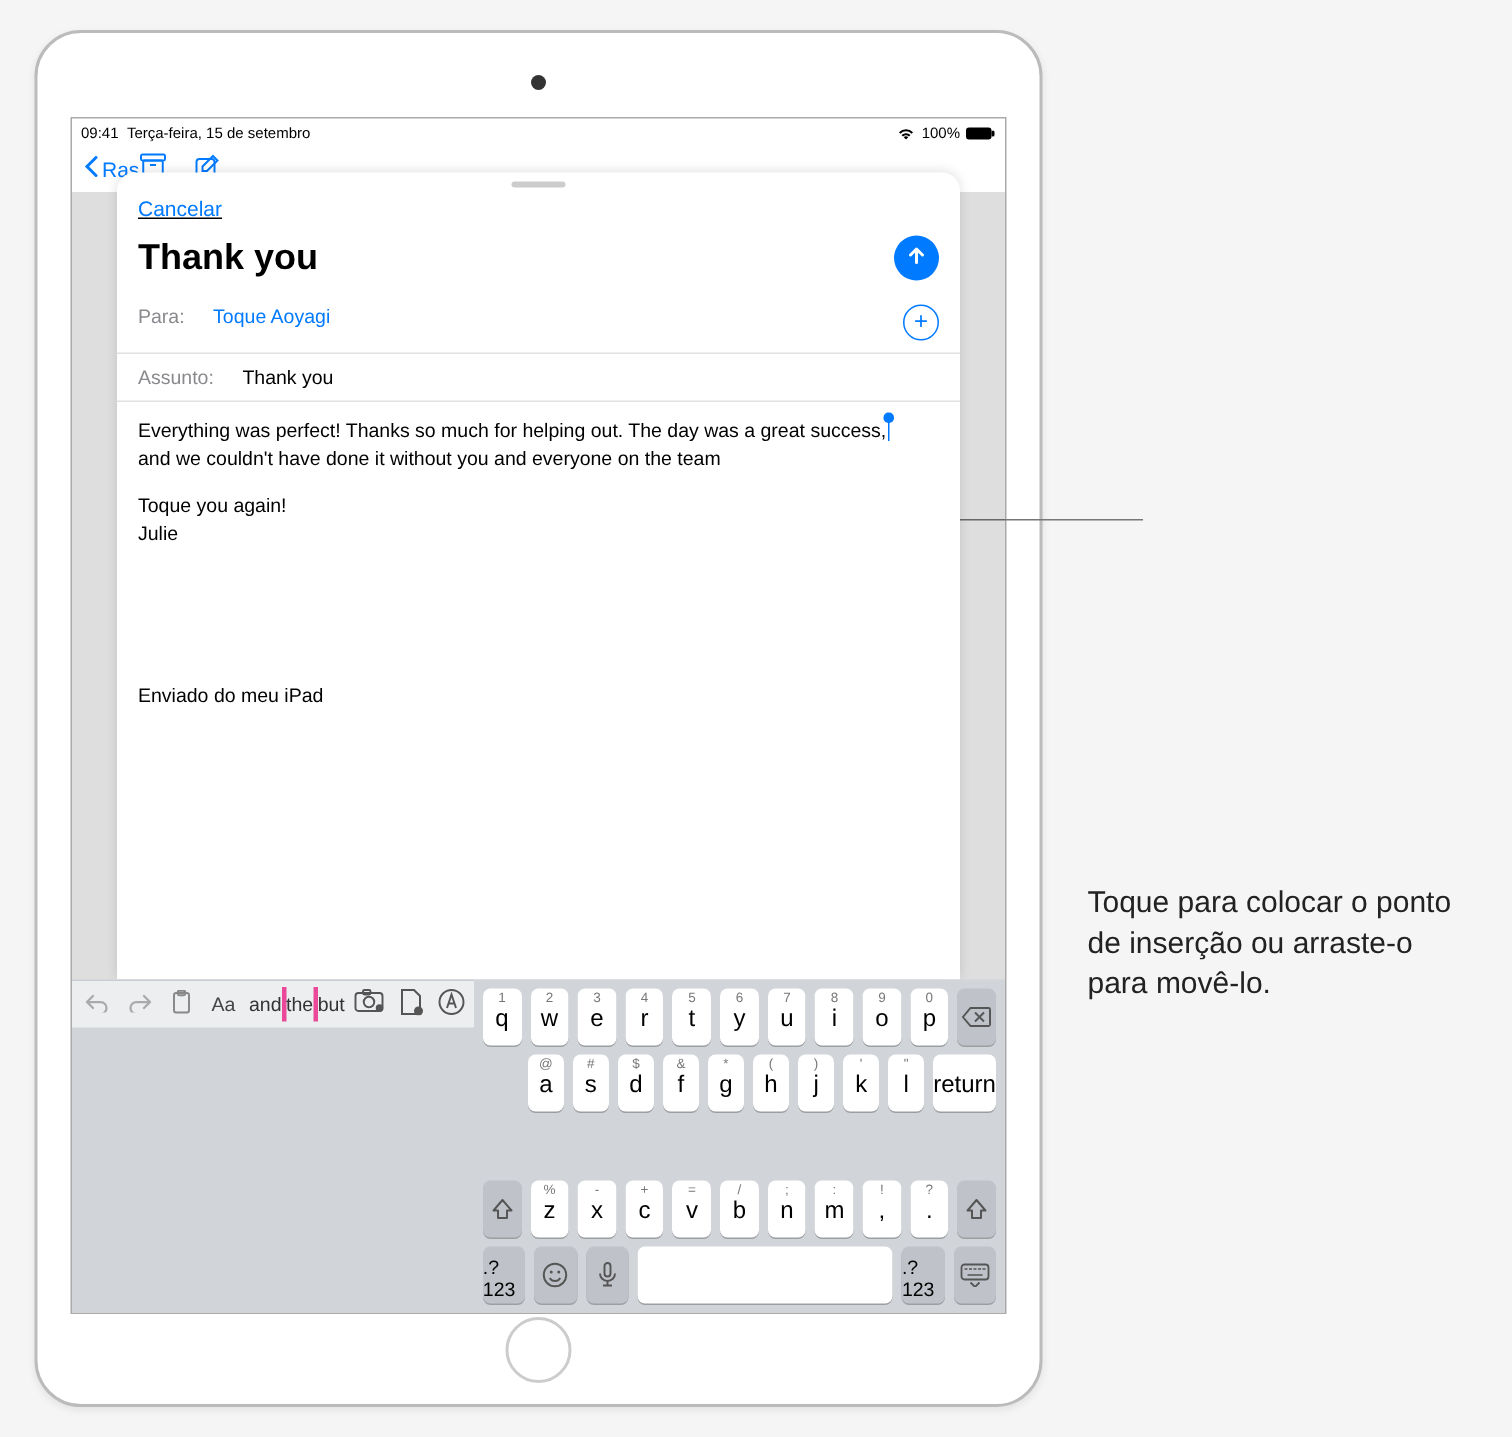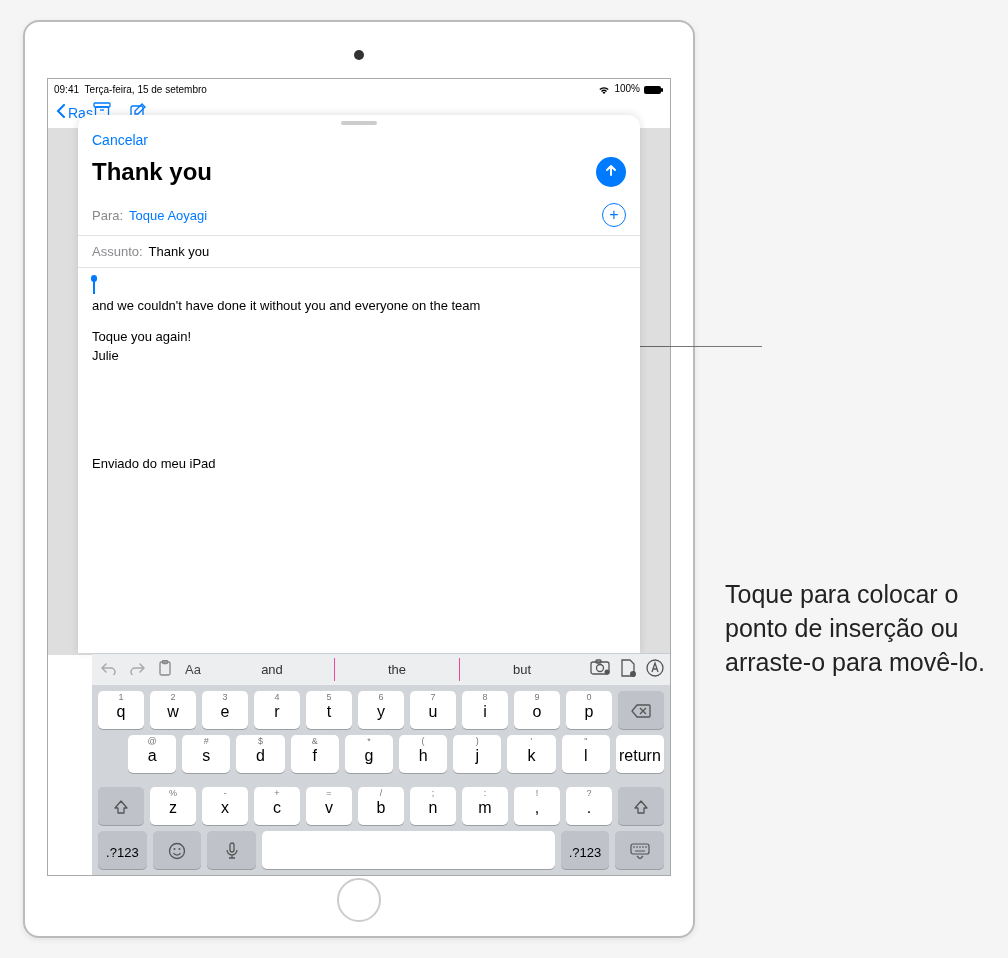--- a/index.html
+++ b/index.html
@@ -13,21 +13,21 @@
   }
   .wrapper {
     display: flex;
     align-items: center;
     gap: 30px;
   }
   .ipad {
     width: 672px;
     height: 918px;
     background: #fff;
-    border-radius: 16px;
+    border-radius: 31px;
     border: 2px solid #bbb;
     position: relative;
     padding: 56px 22px 60px 22px;
     box-shadow: inset 0 0 0 4px #fff, 0 2px 6px rgba(0,0,0,0.08);
   }
   .camera {
     position: absolute;
     top: 28px;
     left: 50%;
     transform: translateX(-50%);
@@ -104,39 +104,40 @@
     overflow: hidden;
   }
   .grabber {
     width: 36px; height: 4px;
     background: #ccc;
     border-radius: 2px;
     margin: 6px auto 0 auto;
   }
   .compose-header {
     padding: 6px 14px 4px 14px;
+    text-decoration: underline;
   }
   .cancel-link { color:#007aff; font-size:14px; }
   .compose-title-row {
     display:flex; justify-content:space-between; align-items:center;
     padding: 4px 14px 8px 14px;
   }
   .compose-title { font-size: 24px; font-weight: 700; color:#000; }
   .send-btn {
     width: 30px; height:30px; border-radius:50%;
     background:#007aff; display:flex; align-items:center; justify-content:center;
     color:#fff;
   }
   .field-row {
-    display:flex; align-items:center;
+    display:flex; 
     padding: 8px 14px;
     border-bottom: 1px solid #e2e2e2;
     font-size: 13px;
     color:#8a8a8e;
-    gap:6px;
+    gap:19px;
   }
   .field-row .value { color:#007aff; }
   .field-row .value-black { color:#000; }
   .field-row .spacer { flex:1; }
   .add-contact {
     width:24px; height:24px; border:1.5px solid #007aff; border-radius:50%;
     display:flex; align-items:center; justify-content:center; color:#007aff;
     font-size:16px; line-height:1;
   }
   .body-area {
@@ -162,38 +163,38 @@
     position:absolute; top:-4px; left:-2.5px;
     width:6.5px; height:6.5px; background:#007aff; border-radius:50%;
   }
   
   .keyboard-zone {
     position:absolute;
     left:0; right:0; bottom:0;
     height: 222px;
     background:#d1d4d9;
     z-index:5;
-    display:flex; flex-direction:column;margin-left:44px;
+    display:flex; 
   }
   .toolbar {
     height: 32px;
     background:#eceef0;
     display:flex; align-items:center;
     padding: 0 6px;
     gap: 6px;
     font-size: 13px;
     color:#555;
     border-top: 1px solid #c9ccd0;
   }
   .tb-icon { width:22px; text-align:center; color:#888; }
   .tb-icon.active { color:#444; }
   .suggestions { flex:1; display:flex; }
   .sugg {
     flex:1; text-align:center; color:#333;
-    border-left:1px solid #ec4899;
+    border-left:3px solid #ec4899;
     padding: 4px 0;
   }
   .sugg:first-child { border-left: none; }
   .tb-right { display:flex; gap:10px; color:#444; }
   .key-rows { flex:1; padding: 6px 6px 6px 6px; display:flex; flex-direction:column; gap:6px; }
   .krow { display:flex; gap:6px; }
   .key {
     flex:1;
     background:#fff;
     border-radius:5px;
@@ -207,21 +208,21 @@
   .key .alt {
     position:absolute; top:1px; left:0; right:0;
     text-align:center; font-size:9px; color:#777;
   }
   .key.mod { background:#bfc3c9; font-size:13px; }
   .key.space { flex:6; }
   .key.icon { font-size:15px; }
   
   .callout {
     max-width: 260px;
-    font-size: 25px;
+    font-size: 20px;
     line-height: 1.35;
     color: #222;
     position: relative;
   }
   .callout-line {
     position: absolute;
     top: 346px;
     left: 608px;
     width: 154px;
     height: 1px;
@@ -307,21 +308,21 @@
           <span class="add-contact">
             <span>+</span>
           </span>
         </div>
         <div class="field-row">
           <span>Assunto:</span>
           <span class="value-black">Thank you</span>
         </div>
         <div class="body-area">
           <p>
-            <span class="cursor"></span><br>
+            <span>Everything was perfect! Thanks so much for helping out. The day was a great success,</span><span class="cursor"></span><br>
             <span> and we couldn't have done it without you and everyone on the team</span>
           </p>
           <p>
             <span>Toque you again!</span><br>
             <span>Julie</span>
           </p>
           <p class="signature">Enviado do meu iPad</p>
         </div>
       </div>
 

